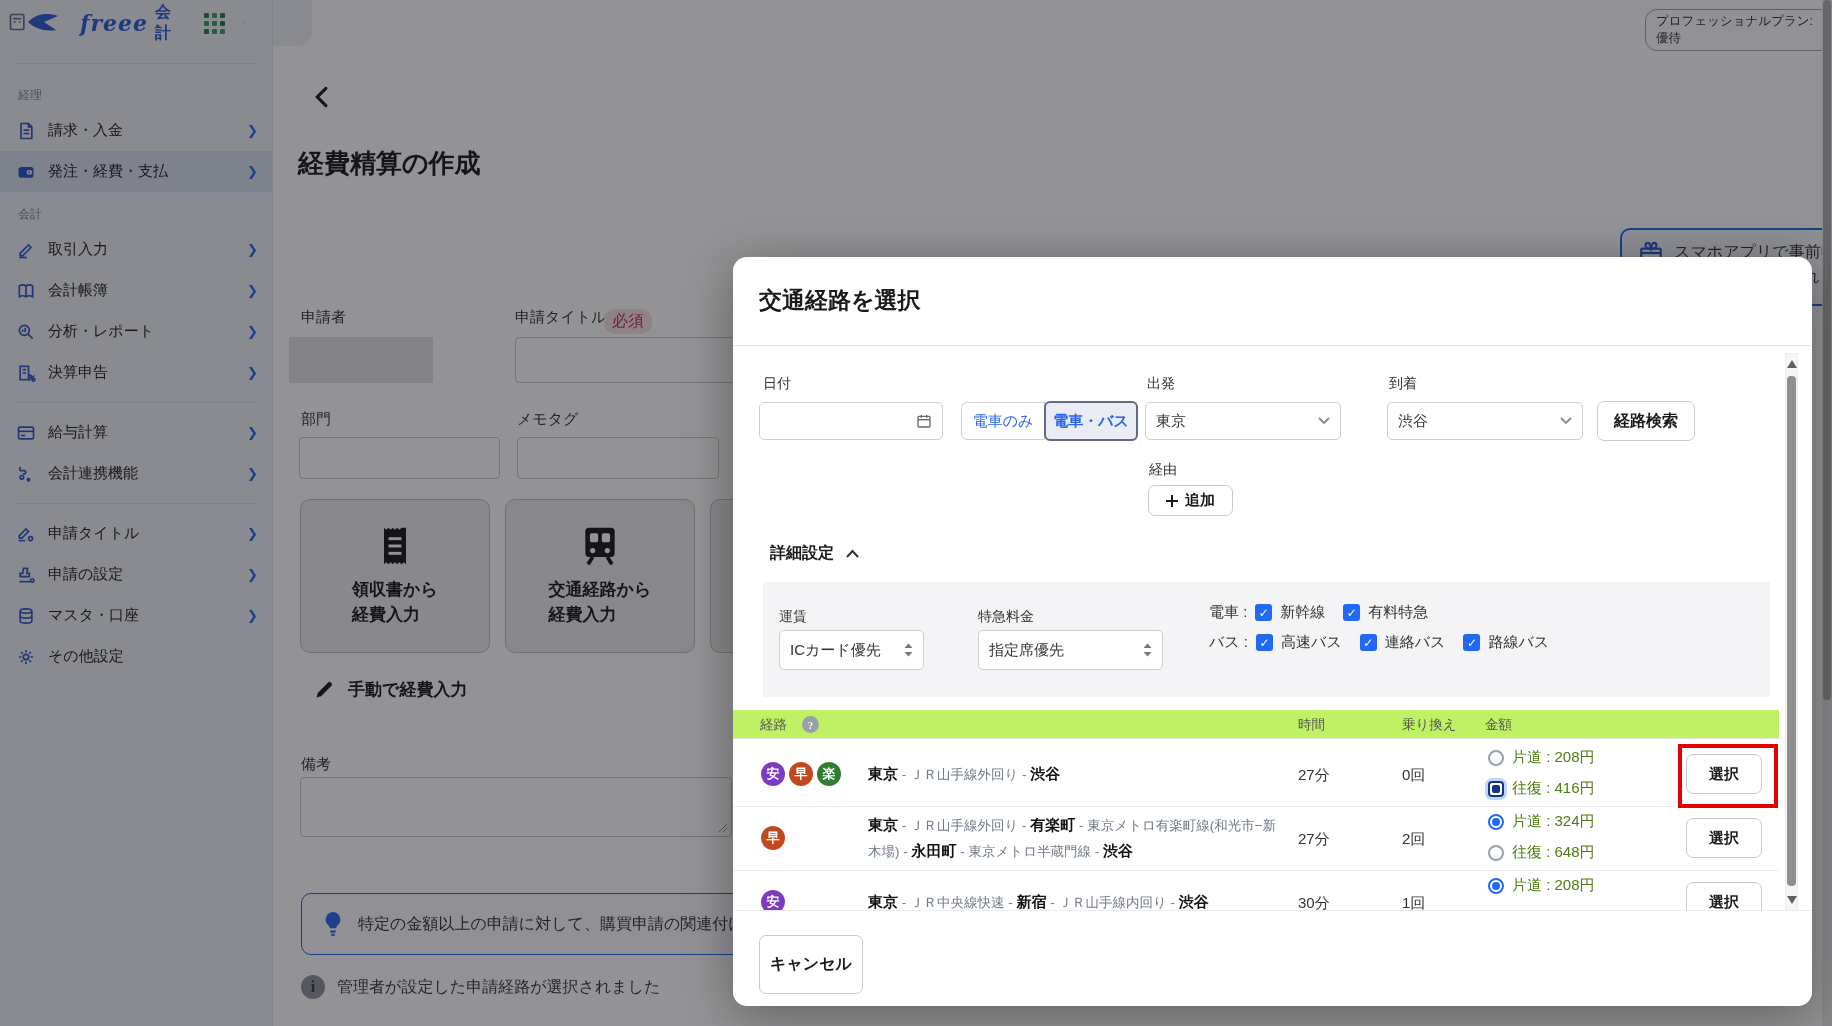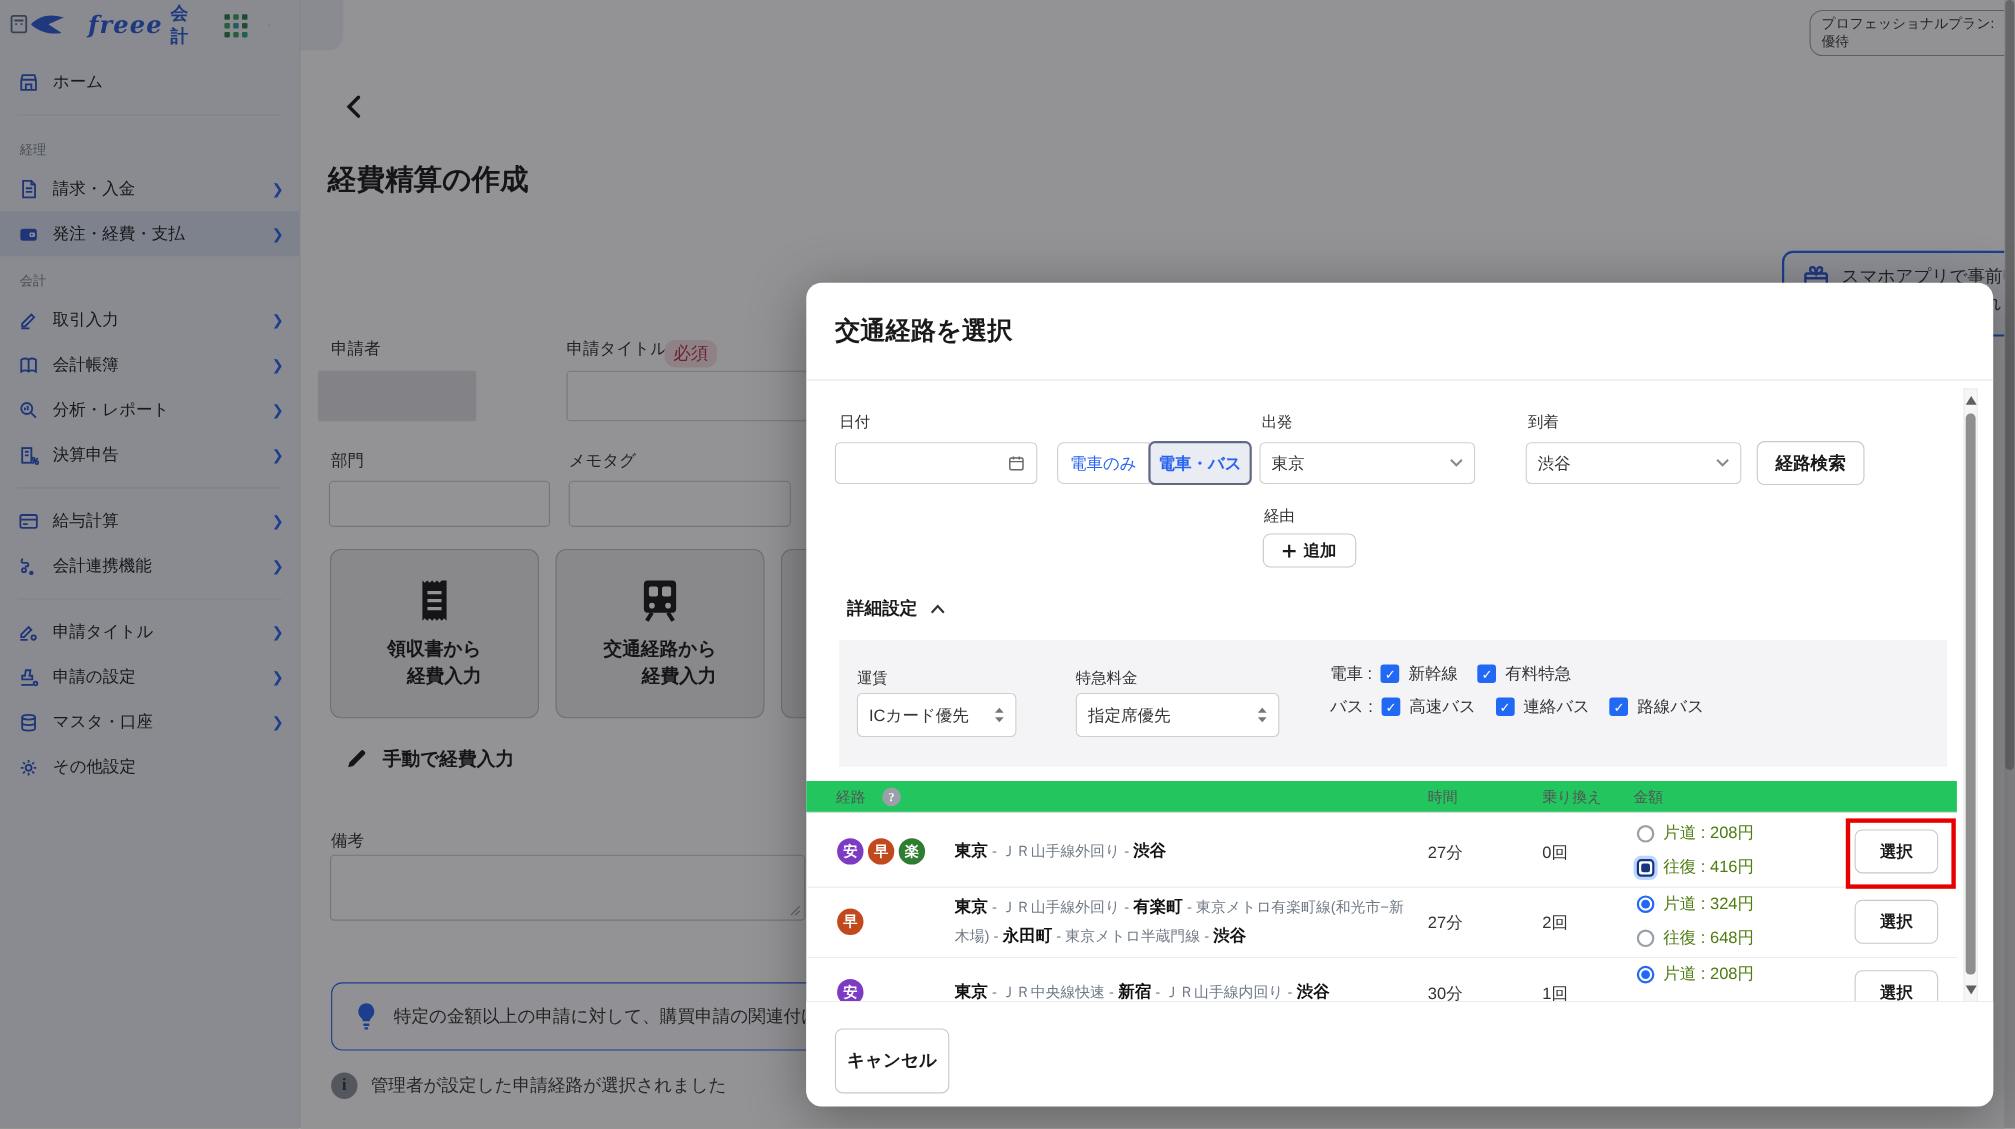--- a/index.html
+++ b/index.html
@@ -22,21 +22,21 @@
   .sic{width:20px;height:20px;flex:0 0 20px;}
   
   .main{position:absolute;left:272px;top:0;right:0;bottom:0;background:#fff;}
   .page-title{position:absolute;left:298px;top:146px;font-size:26px;font-weight:bold;color:#1a1a1a;}
   .flabel{position:absolute;font-size:15px;color:#333;}
   .finput{position:absolute;border:1px solid #c9c9c9;border-radius:4px;background:#fff;}
   .req-badge{position:absolute;left:604px;top:309px;background:#f7e1e6;color:#b3364a;font-size:16px;border-radius:10px;padding:2px 8px;}
   .redacted{position:absolute;left:289px;top:337px;width:144px;height:46px;background:#e2e2e5;border-radius:2px;}
   .card{position:absolute;width:188px;height:152px;background:#ededee;border:1px solid #bfbfbf;border-radius:10px;
         display:flex;flex-direction:column;align-items:center;justify-content:center;gap:10px;cursor:pointer;}
-  .card .clabel{font-size:17px;font-weight:bold;color:#1a1a1a;text-align:right;line-height:1.45;}
+  .card .clabel{font-size:17px;font-weight:bold;color:#1a1a1a;text-align:left;line-height:1.45;}
   .manual{position:absolute;left:314px;top:678px;display:flex;align-items:center;gap:14px;font-size:17px;font-weight:bold;color:#1a1a1a;cursor:pointer;}
   .hintbox{position:absolute;left:301px;top:893px;width:560px;height:60px;border:1px solid #2864f0;border-radius:10px;background:#fbfcff;
            display:flex;align-items:center;gap:14px;padding:0 8px 0 20px;}
   .hintbox span{font-size:16px;color:#333;white-space:nowrap;overflow:hidden;}
   .inforow{position:absolute;left:301px;top:975px;display:flex;align-items:center;gap:12px;}
   .info-i{width:24px;height:24px;border-radius:50%;background:#8e939c;color:#fff;font-size:14px;font-weight:bold;
           display:flex;align-items:center;justify-content:center;font-family:"Liberation Serif",serif;}
   .inforow span{font-size:16px;color:#3a3a3a;}
   .plan-badge{position:absolute;left:1645px;top:9px;border:1px solid #98a0b0;border-radius:12px;background:#fdfdfd;
               font-size:12.5px;color:#333;padding:3px 10px;}
@@ -62,21 +62,21 @@
   .seg .sbtn.first{border-radius:6px 0 0 6px;width:84px;}
   .seg .sbtn.sel{border-radius:6px;width:94px;background:#e9ecf3;border:2px solid #5f6b85;font-weight:bold;margin-left:-1px;height:40px;margin-top:-1px;text-align:center;}
   .btn{border:1px solid #c9c9c9;border-radius:7px;background:#fff;font-weight:bold;color:#1a1a1a;cursor:pointer;
        display:flex;align-items:center;justify-content:center;box-sizing:border-box;font-family:inherit;}
   .adv{position:absolute;left:37px;top:286px;font-size:16px;font-weight:bold;color:#1a1a1a;display:flex;align-items:center;gap:12px;cursor:pointer;}
   .panel{position:absolute;left:30px;top:325px;width:1007px;height:115px;background:#f4f4f6;}
   .chkrow{position:absolute;display:flex;align-items:center;gap:8px;font-size:15px;color:#333;}
   .chk{width:17px;height:17px;border-radius:3px;background:#2168f5;color:#fff;font-size:12px;font-weight:bold;
        display:flex;align-items:center;justify-content:center;}
   .chk-label{margin-right:10px;}
-  .thead{position:absolute;left:0;top:453px;width:1046px;height:28px;background:#22c55e;border-bottom:1px solid #e3e3e3;
+  .thead{position:absolute;left:0;top:453px;width:1046px;height:28px;background:#bef264;border-bottom:1px solid #e3e3e3;
          font-size:13.5px;color:#555;}
   .thead span{position:absolute;top:6px;}
   .qicon{position:absolute;left:69px;top:5px;width:17px;height:17px;border-radius:50%;background:#9aa0a8;color:#fff;
          font-size:11px;font-weight:bold;display:flex;align-items:center;justify-content:center;}
   .tbody{position:absolute;left:0;top:89px;width:1046px;height:564px;overflow:hidden;}
   .trow{position:absolute;left:0;width:1046px;border-bottom:1px solid #ececec;}
   .badge{position:absolute;width:24px;height:24px;border-radius:50%;color:#fff;font-size:13px;font-weight:bold;
          display:flex;align-items:center;justify-content:center;}
   .route{position:absolute;left:135px;top:0;width:410px;height:100%;display:flex;align-items:center;}
   .route p{margin:0;line-height:1.6;}
@@ -135,31 +135,20 @@
           <g stroke="#2d5bd7" stroke-width="2.4" fill="none">
             <line x1="2" y1="4" x2="14" y2="4"></line>
             <line x1="2" y1="10" x2="12" y2="10"></line>
             <line x1="2" y1="16" x2="14" y2="16"></line>
             <path d="M21 5 L16 10 L21 15"></path>
           </g>
         </svg>
     </div>
 
     <div style="padding-top:8px">
-      <div class="side-item">
-        <svg class="sic" viewBox="0 0 24 24">
-            <g fill="none" stroke="#2f55c8" stroke-width="2">
-              <path d="M4 9 L5.5 4 H18.5 L20 9"></path>
-              <path d="M4 9 v11 h16 V9"></path>
-              <path d="M9 20 v-6 h6 v6"></path>
-              <path d="M4 9 h16"></path>
-            </g>
-          </svg>
-        <span>ホーム</span>
-      </div>
       <div class="side-divider"></div>
       <div class="side-section">経理</div>
       <div class="side-item">
         <svg class="sic" viewBox="0 0 24 24">
             <g fill="none" stroke="#2f55c8" stroke-width="2">
               <path d="M6 3 h9 l4 4 v14 H6 z"></path>
               <path d="M15 3 v4 h4"></path>
               <line x1="9" y1="11" x2="16" y2="11"></line>
               <line x1="9" y1="15" x2="16" y2="15"></line>
             </g>

